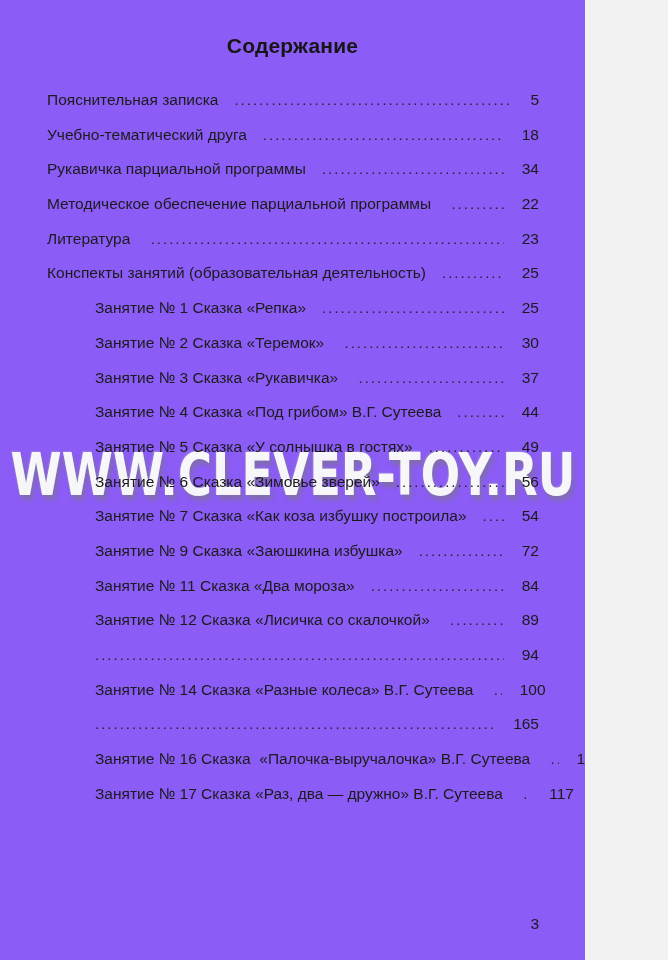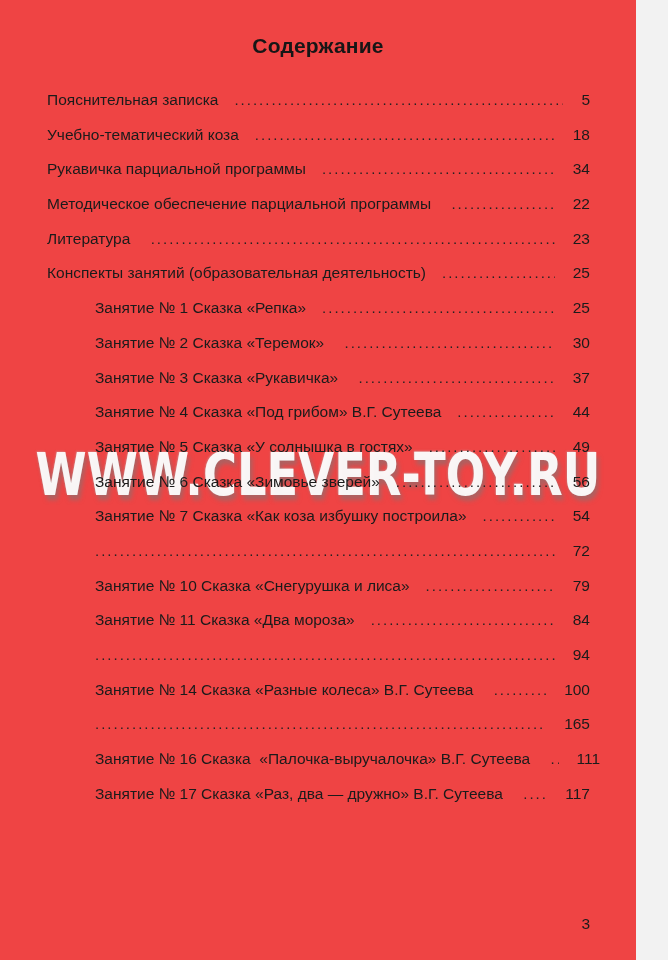--- a/index.html
+++ b/index.html
@@ -3,22 +3,22 @@
 <meta charset="utf-8">
 <style>
   html, body { margin: 0; padding: 0; }
   body {
     width: 668px; height: 960px;
     background: #f2f2f2;
     font-family: "Liberation Sans", "DejaVu Sans", sans-serif;
   }
   .page {
     position: relative;
-    width: 636px; height: 960px;
-    background: #ef4444;
+    width: 585px; height: 960px;
+    background: #8b5cf6;
     overflow: hidden;
     color: #1b1b1b;
   }
   .doc-title {
     position: absolute;
     top: 34px; left: 0; right: 0;
     text-align: center;
     font-size: 21px;
     font-weight: bold;
     letter-spacing: 0.2px;
@@ -100,21 +100,21 @@
 
   <div class="toc">
 
       <div class="toc-row">
         <span class="toc-label">Пояснительная записка</span>
         <span class="toc-dots"></span>
         <span class="toc-page">5</span>
       </div>
 
       <div class="toc-row">
-        <span class="toc-label">Учебно-тематический коза</span>
+        <span class="toc-label">Учебно-тематический друга</span>
         <span class="toc-dots"></span>
         <span class="toc-page">18</span>
       </div>
 
       <div class="toc-row">
         <span class="toc-label">Рукавичка парциальной программы</span>
         <span class="toc-dots"></span>
         <span class="toc-page">34</span>
       </div>
 
@@ -173,36 +173,37 @@
       </div>
 
       <div class="toc-row indent">
         <span class="toc-label">Занятие № 7 Сказка «Как коза избушку построила»</span>
         <span class="toc-dots"></span>
         <span class="toc-page">54</span>
       </div>
 
 
       <div class="toc-row indent">
+        <span class="toc-label">Занятие № 9 Сказка «Заюшкина избушка»</span>
         <span class="toc-dots"></span>
         <span class="toc-page">72</span>
       </div>
 
-      <div class="toc-row indent">
-        <span class="toc-label">Занятие № 10 Сказка «Снегурушка и лиса»</span>
-        <span class="toc-dots"></span>
-        <span class="toc-page">79</span>
-      </div>
 
       <div class="toc-row indent">
         <span class="toc-label">Занятие № 11 Сказка «Два мороза»</span>
         <span class="toc-dots"></span>
         <span class="toc-page">84</span>
       </div>
 
+      <div class="toc-row indent">
+        <span class="toc-label">Занятие № 12 Сказка «Лисичка со скалочкой» </span>
+        <span class="toc-dots"></span>
+        <span class="toc-page">89</span>
+      </div>
 
       <div class="toc-row indent">
         <span class="toc-dots"></span>
         <span class="toc-page">94</span>
       </div>
 
       <div class="toc-row indent">
         <span class="toc-label">Занятие № 14 Сказка «Разные колеса» В.Г. Сутеева </span>
         <span class="toc-dots"></span>
         <span class="toc-page">100</span>

